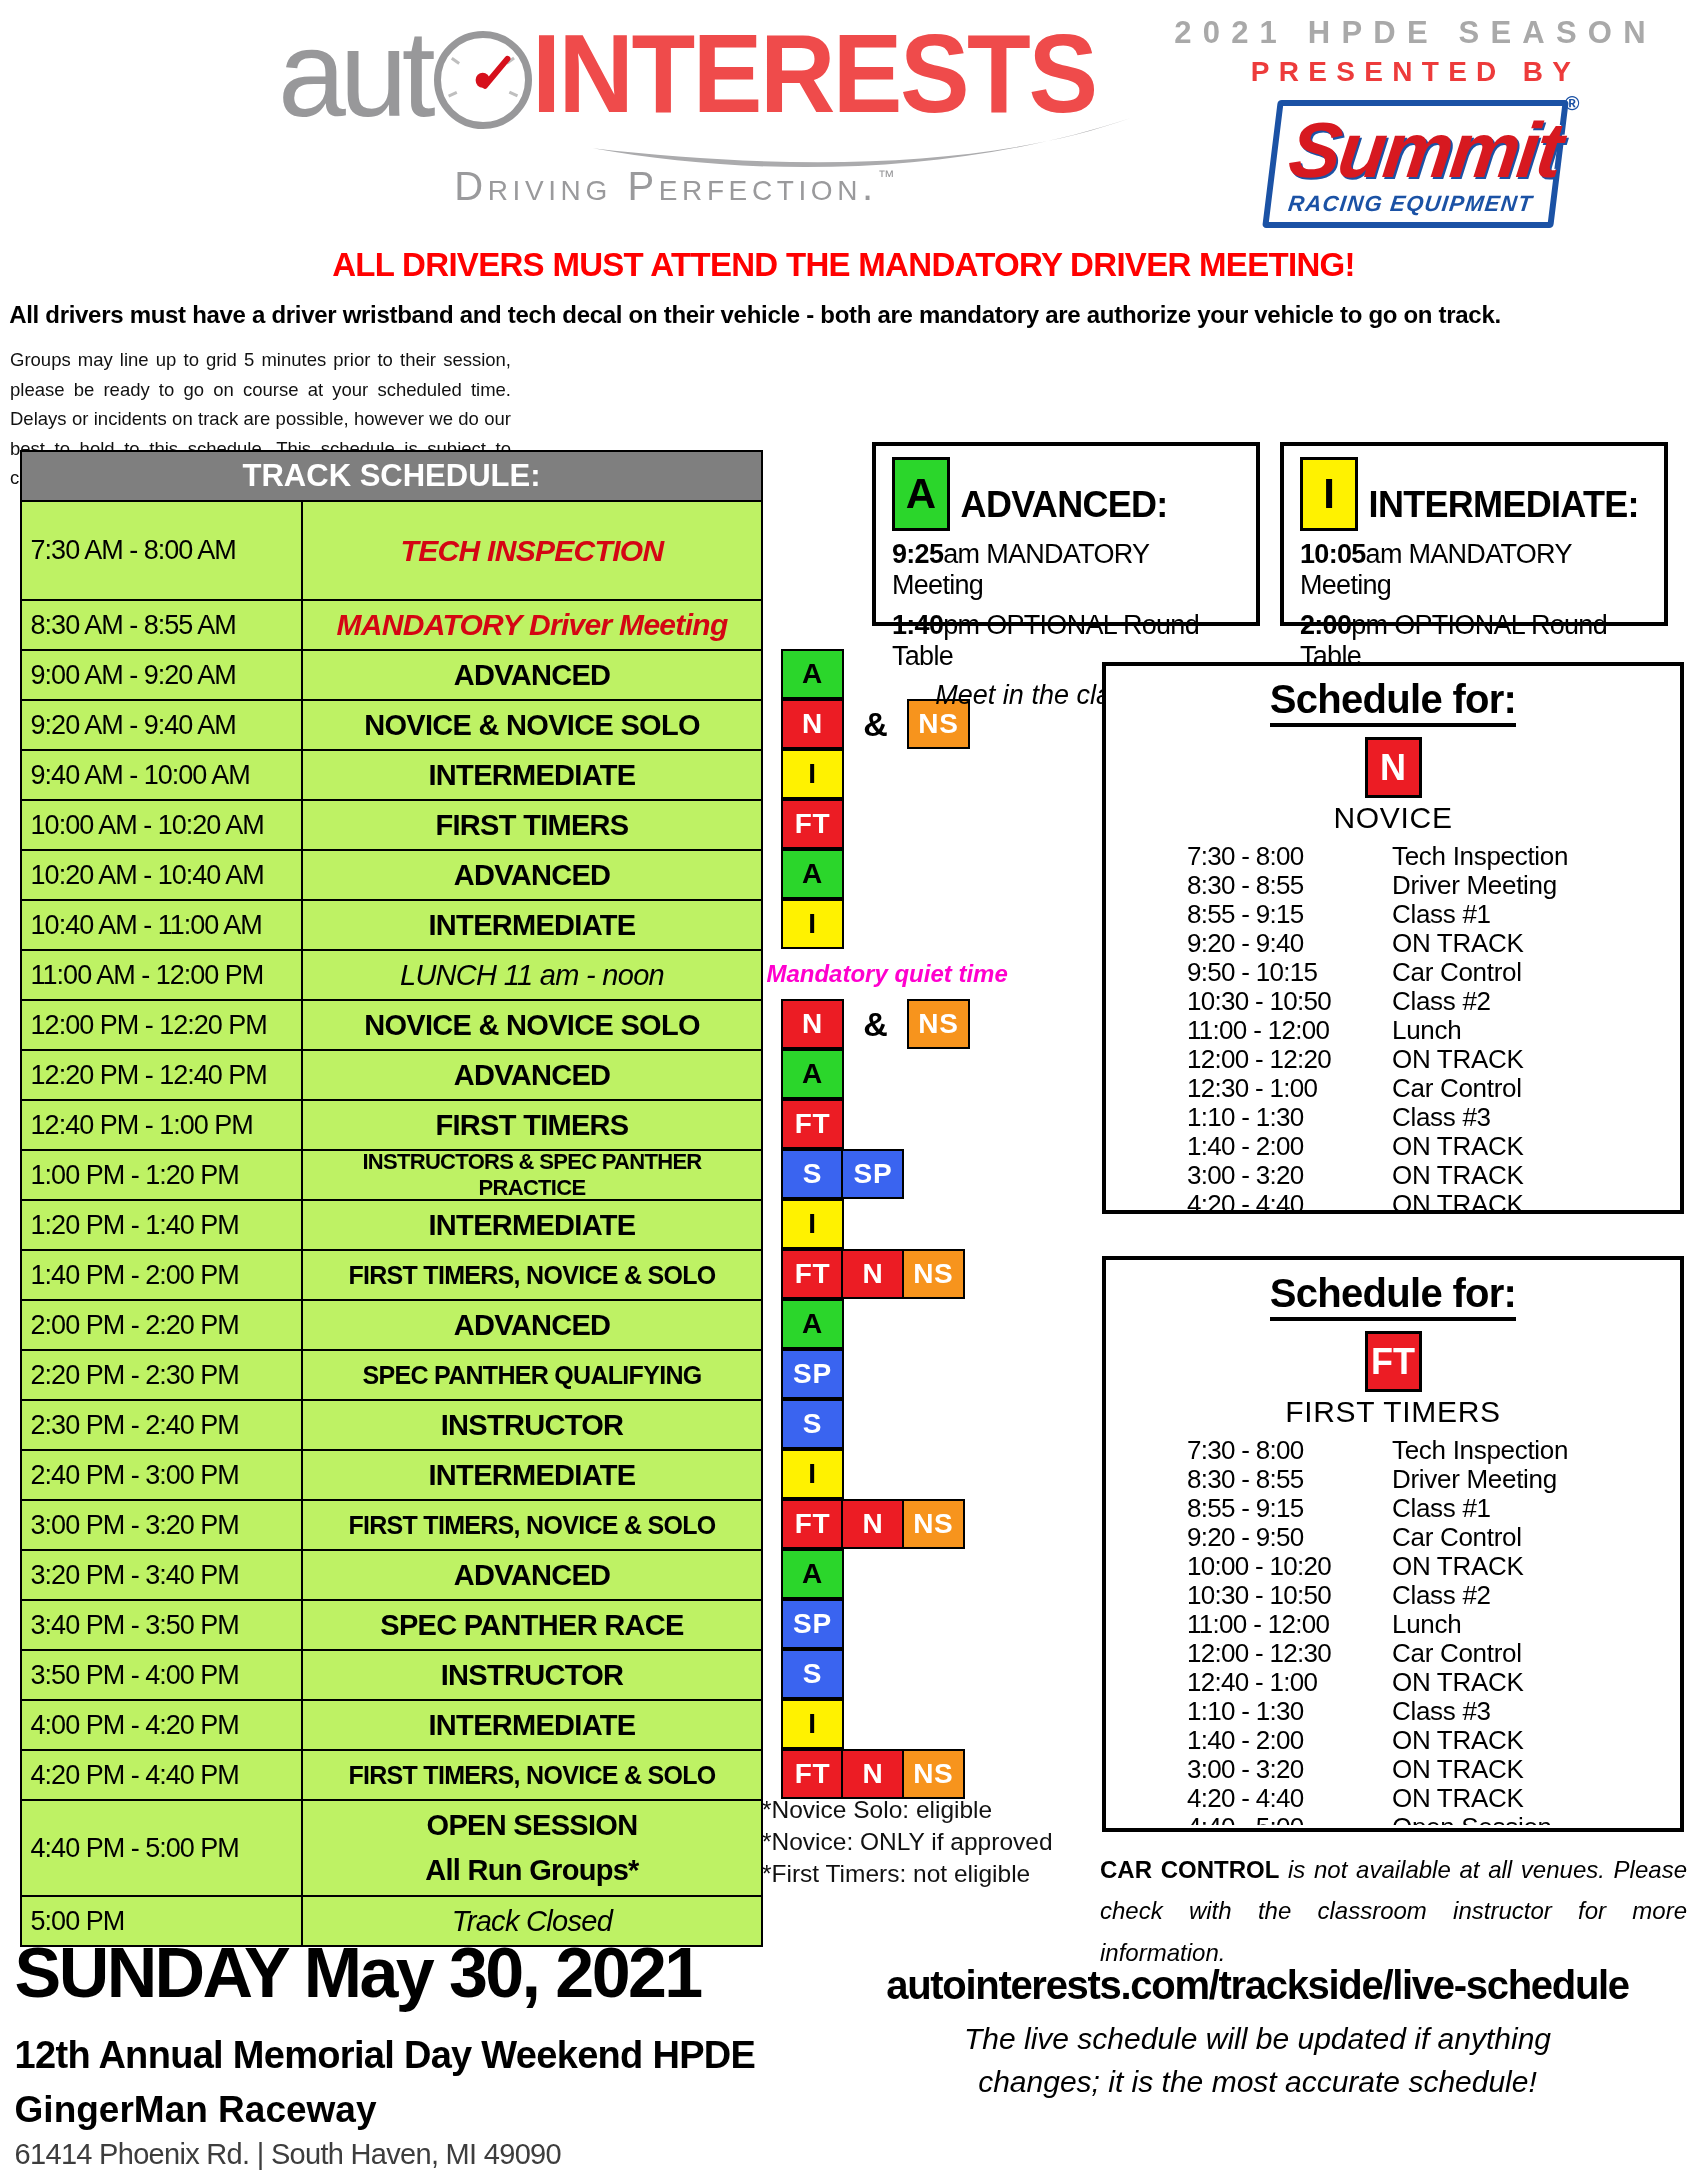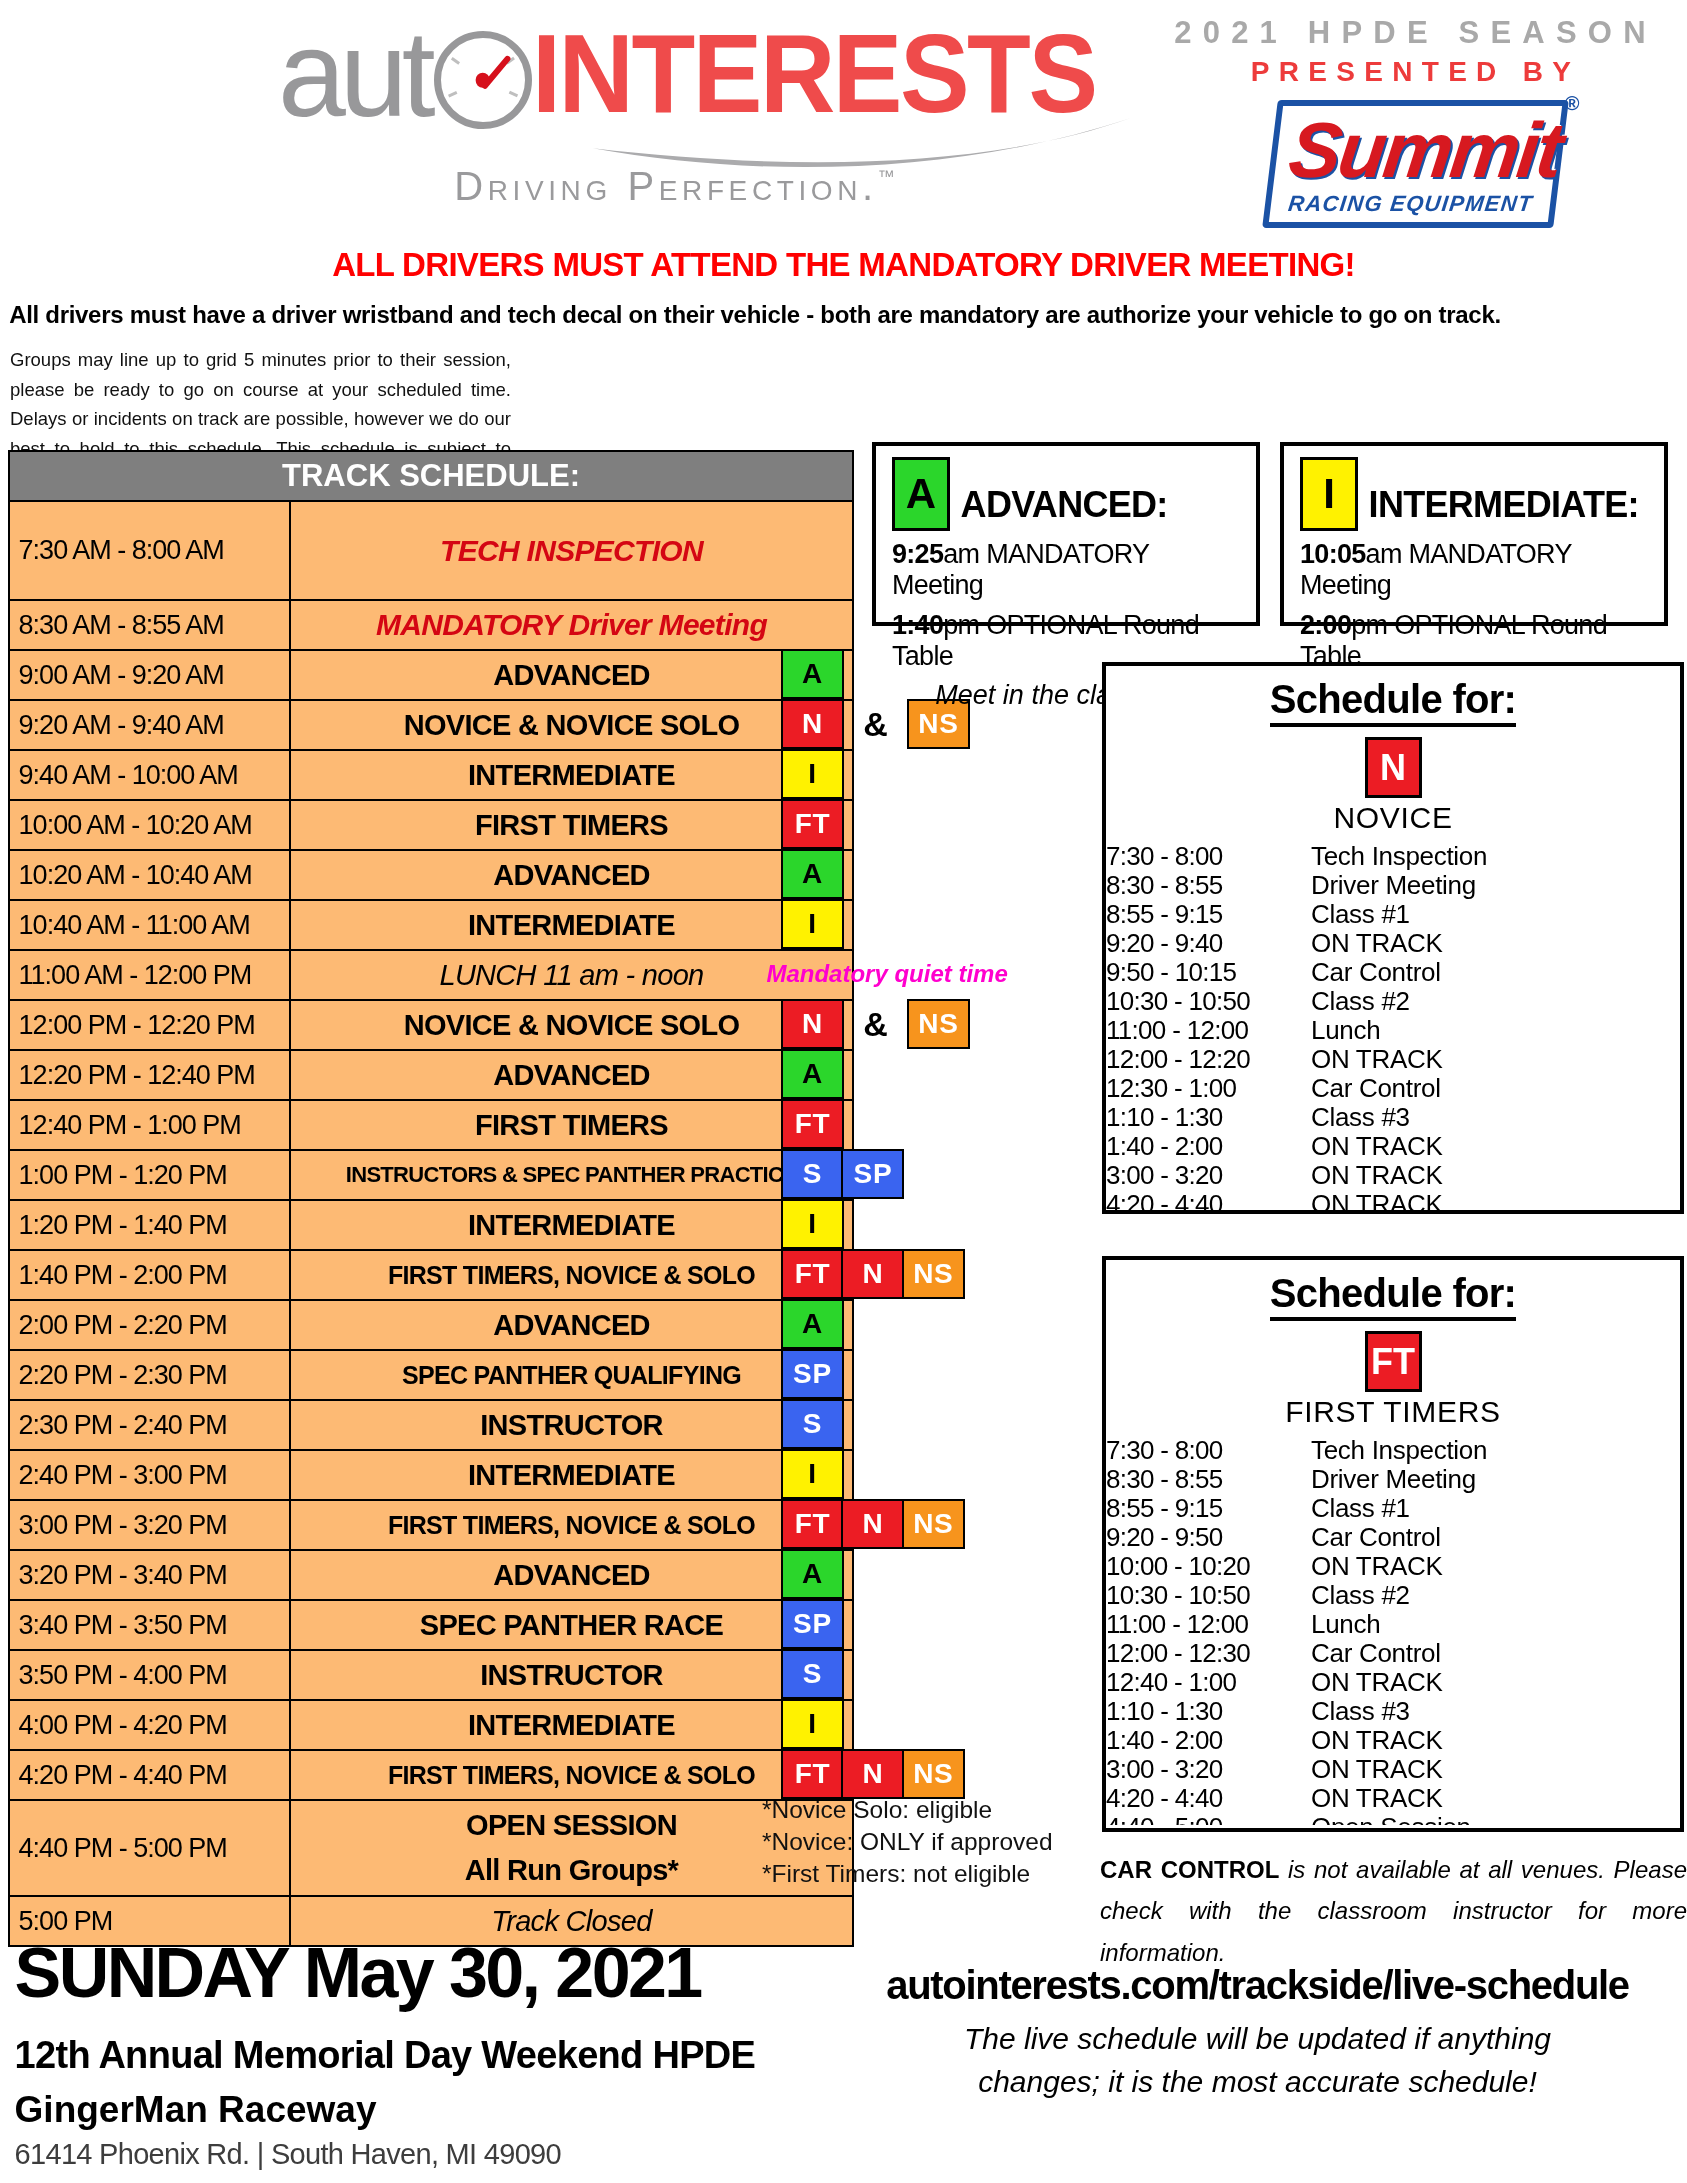--- a/index.html
+++ b/index.html
@@ -38,21 +38,21 @@
            letter-spacing:1.3px; margin-top:4px; }
   .summit-reg { position:absolute; right:-18.5px; top:-8px; font-size:20px; color:#1b52a5; font-weight:700; }
   
   .headline { position:absolute; left:0; top:246px; width:1687px; text-align:center;
            font-size:33px; font-weight:800; color:#ff0000; letter-spacing:-0.7px; }
   .subline { position:absolute; left:0; top:301px; width:1510px; text-align:center;
            font-size:24px; font-weight:700; color:#000; letter-spacing:-0.3px; }
   .intro { position:absolute; left:10px; top:345px; width:501px; font-size:18.5px; line-height:1.6;
            text-align:justify; color:#111; }
   
-  .track-table { position:absolute; left:8px; top:450px; width:846px; border:2.6px solid #000; background:#fdba74; }
+  .track-table { position:absolute; left:20px; top:450px; width:743px; border:2.6px solid #000; background:#bef264; }
   .tt-header { height:48px; background:#7f7f7f; color:#fff; display:flex; align-items:center;
            justify-content:center; font-size:31px; font-weight:700; letter-spacing:0; }
   .ts-row { display:flex; height:50px; border-top:2px solid #000; }
   .ts-row.tall-xl { height:99px; }
   .ts-row.tall-lg { height:96px; }
   .ts-time { width:281px; border-right:2.6px solid #000; display:flex; align-items:center;
            padding-left:8.6px; font-size:27px; letter-spacing:-1px; color:#000; }
   .ts-session { flex:1; display:flex; flex-direction:column; align-items:center; justify-content:center;
            text-align:center; padding:0 4px; }
   .st-bold { font-size:29px; font-weight:700; letter-spacing:-0.7px; }
@@ -85,21 +85,21 @@
   .mb-line3 { font-size:27px; font-style:italic; text-align:center; margin-top:8px; }
   
   .sched-box { position:absolute; left:1102px; width:582px; border:4px solid #000; background:#fff;
            padding-top:10.6px; overflow:hidden; }
   .sb-title { text-align:center; }
   .sb-title span { display:inline-block; font-size:40px; font-weight:800; border-bottom:4px solid #000;
            padding-bottom:1.3px; letter-spacing:-0.7px; }
   .sb-badge { width:57px; height:61px; border:3.3px solid #000; margin:10.6px auto 2.6px auto; display:flex;
            align-items:center; justify-content:center; font-size:36px; font-weight:800; }
   .sb-group { text-align:center; font-size:30px; letter-spacing:0.7px; margin-bottom:6.6px; }
-  .sb-rows { }
+  .sb-rows { padding-left:81px; }
   .sb-row { display:flex; line-height:29px; }
   .sb-time { width:205px; font-size:26px; letter-spacing:-0.7px; }
   .sb-act { font-size:26px; letter-spacing:-0.3px; }
   .sb-row.clipped { height:12px; overflow:hidden; }
   .car-note { position:absolute; left:1100px; top:1849px; width:587px; font-size:24px; line-height:1.72;
            text-align:justify; }
   .cn-b { font-weight:800; }
   .cn-i { font-style:italic; }
   
   .f-date { position:absolute; left:14.6px; top:1933px; font-size:70px; font-weight:800; letter-spacing:-2.6px; }

